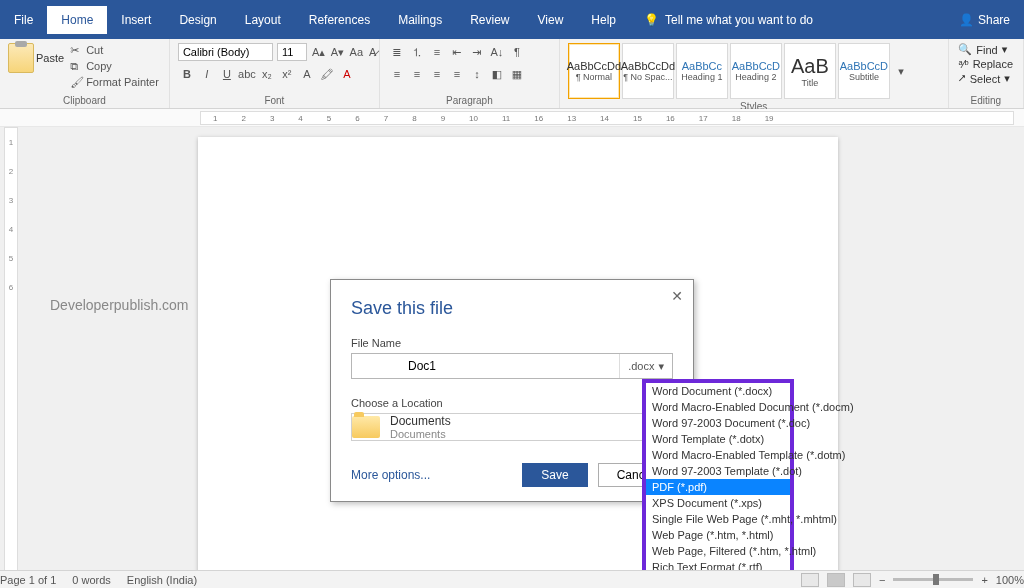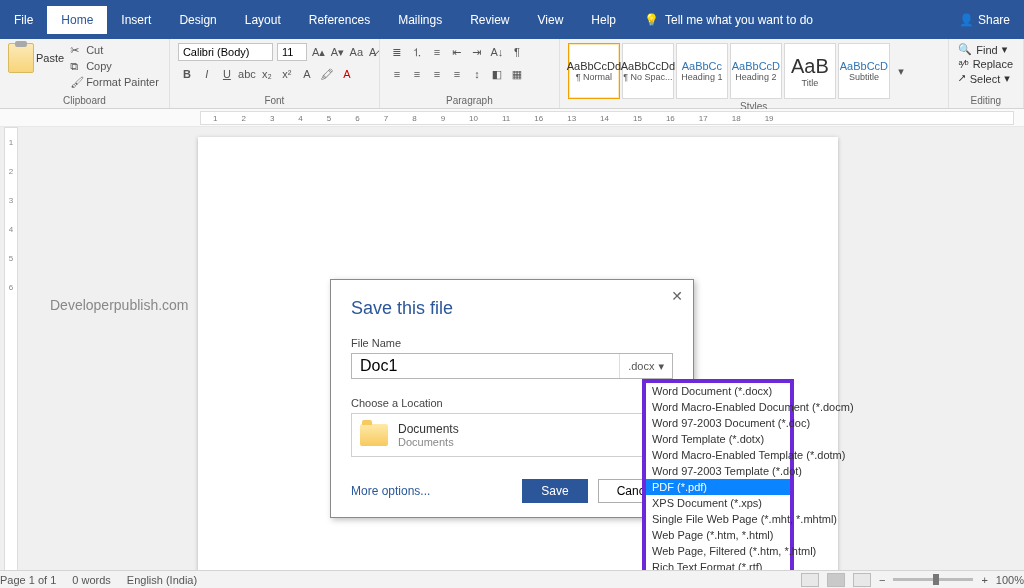--- a/index.html
+++ b/index.html
@@ -60,23 +60,23 @@
 .page { position: absolute; left: 198px; top: 10px; width: 640px; height: 540px; background: #fff; box-shadow: 0 1px 4px rgba(0,0,0,.25); }
 .watermark { position: absolute; left: 50px; top: 170px; color: #888; font-size: 14px; }
 
 
 .dialog { position: absolute; left: 330px; top: 152px; width: 364px; background: #fff; border: 1px solid #8a8a8a; box-shadow: 2px 2px 6px rgba(0,0,0,.25); }
 .dialog-close { position: absolute; right: 10px; top: 8px; font-size: 14px; color: #666; cursor: pointer; }
 .dialog-inner { padding: 18px 20px 14px 20px; }
 .dialog-title { color: #2b579a; font-size: 18px; font-weight: 400; margin-bottom: 18px; }
 .field-label { font-size: 11px; color: #444; margin-bottom: 4px; }
 .filename-row { display: flex; border: 1px solid #b6b6b6; height: 26px; margin-bottom: 18px; }
-.filename-input { flex: 1; border: none; padding: 0 8px; font-size: 16px; outline: none; }
+.filename-input { flex: 1; border: none; padding: 0 8px; font-size: 12px; outline: none; margin-left: 48px; }
 .ext { border-left: 1px solid #ddd; padding: 0 8px; font-size: 11px; color: #555; display: flex; align-items: center; gap: 4px; }
-.loc-box { border: 1px solid #cfcfcf; padding: 8px; display: flex; gap: 10px; align-items: center; margin-bottom: 22px; }
+.loc-box { border: 1px solid #cfcfcf; display: flex; gap: 10px; align-items: center; margin-bottom: 22px; }
 .folder-icon { width: 28px; height: 22px; background: linear-gradient(#ffe9a8,#f7ca5f); border-radius: 2px; position: relative; }
 .folder-icon::before{content:"";position:absolute;top:-4px;left:2px;width:10px;height:5px;background:#f7ca5f;border-radius:2px 2px 0 0;}
 .loc-text { font-size: 12px; color: #333; }
 .loc-sub { font-size: 11px; color: #888; }
 .dialog-footer { display: flex; align-items: center; gap: 10px; }
 .more-opt { color: #2b579a; font-size: 12px; cursor: pointer; }
 .spacer { flex: 1; }
 .btn { height: 24px; padding: 0 18px; font-size: 12px; border: 1px solid #adadad; background: #fff; cursor: pointer; }
 .btn.primary { background: #2b579a; color: #fff; border-color: #2b579a; }
 

